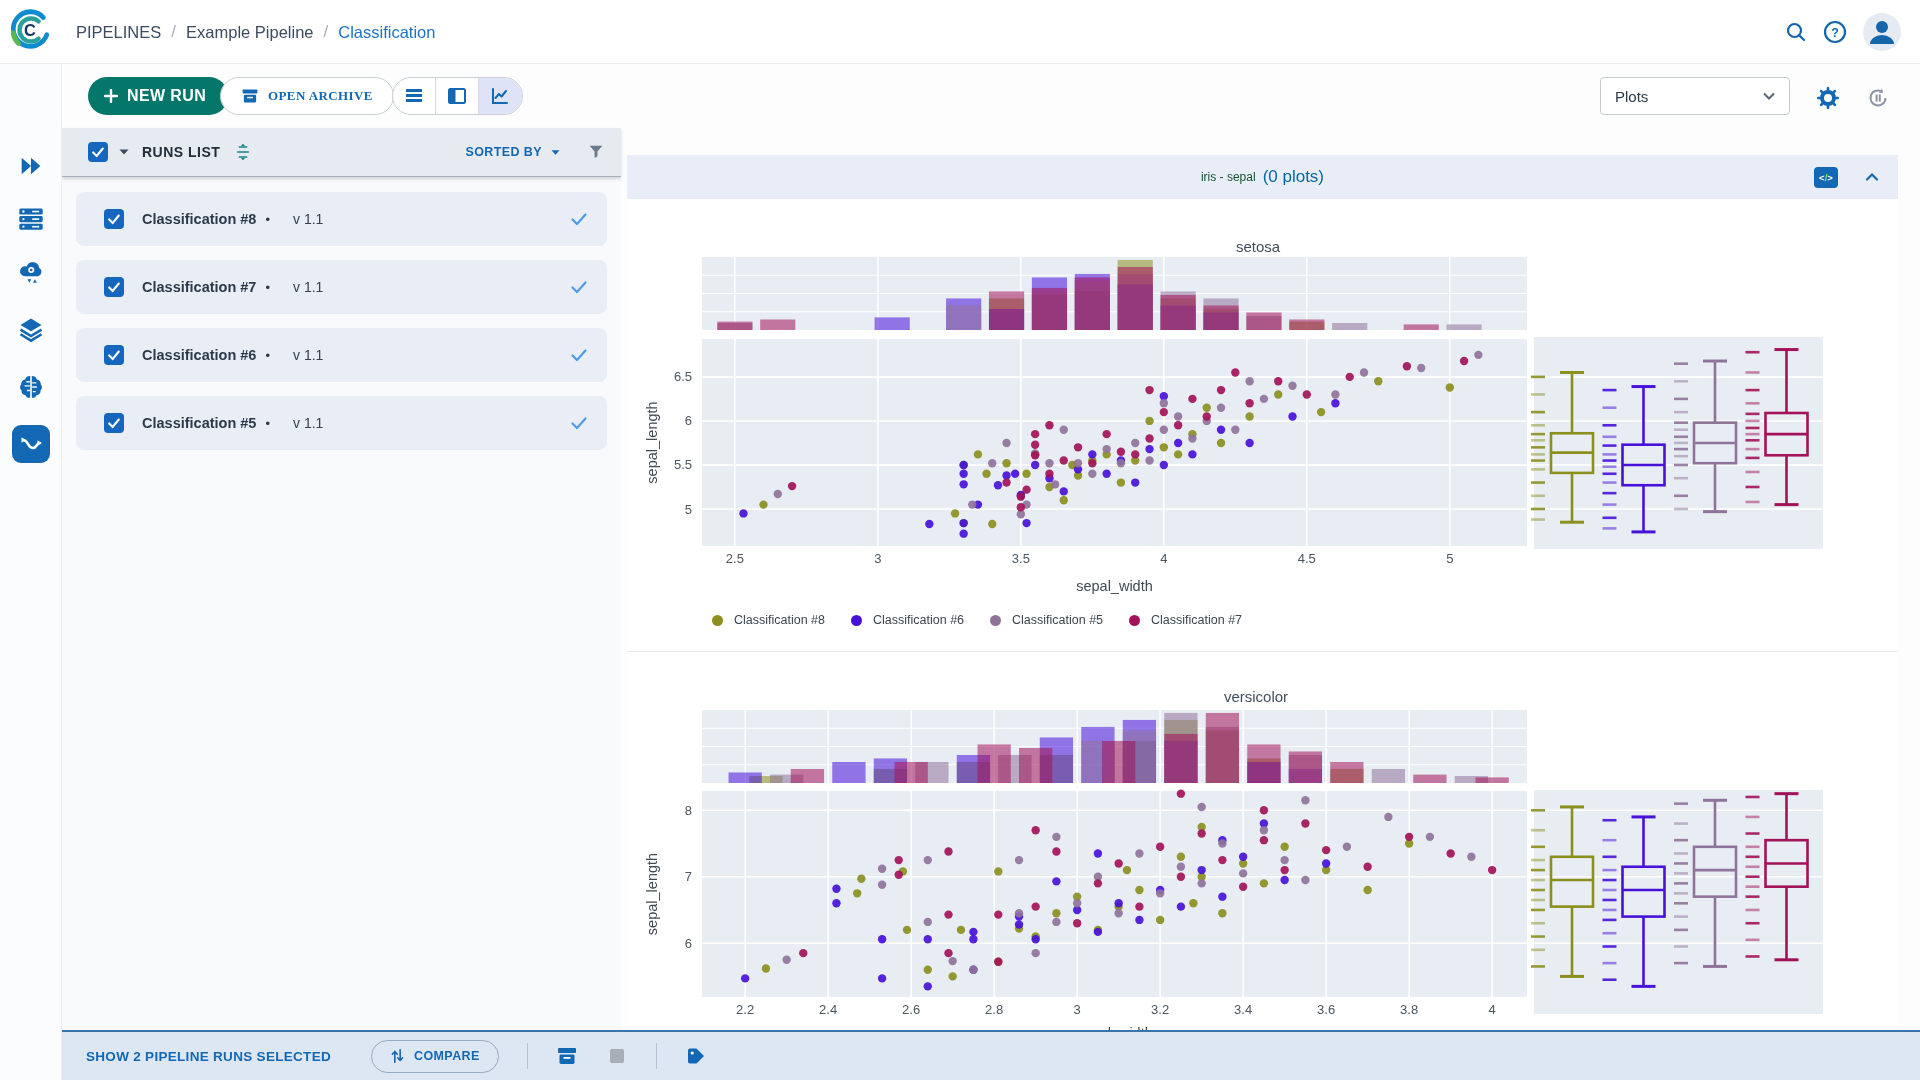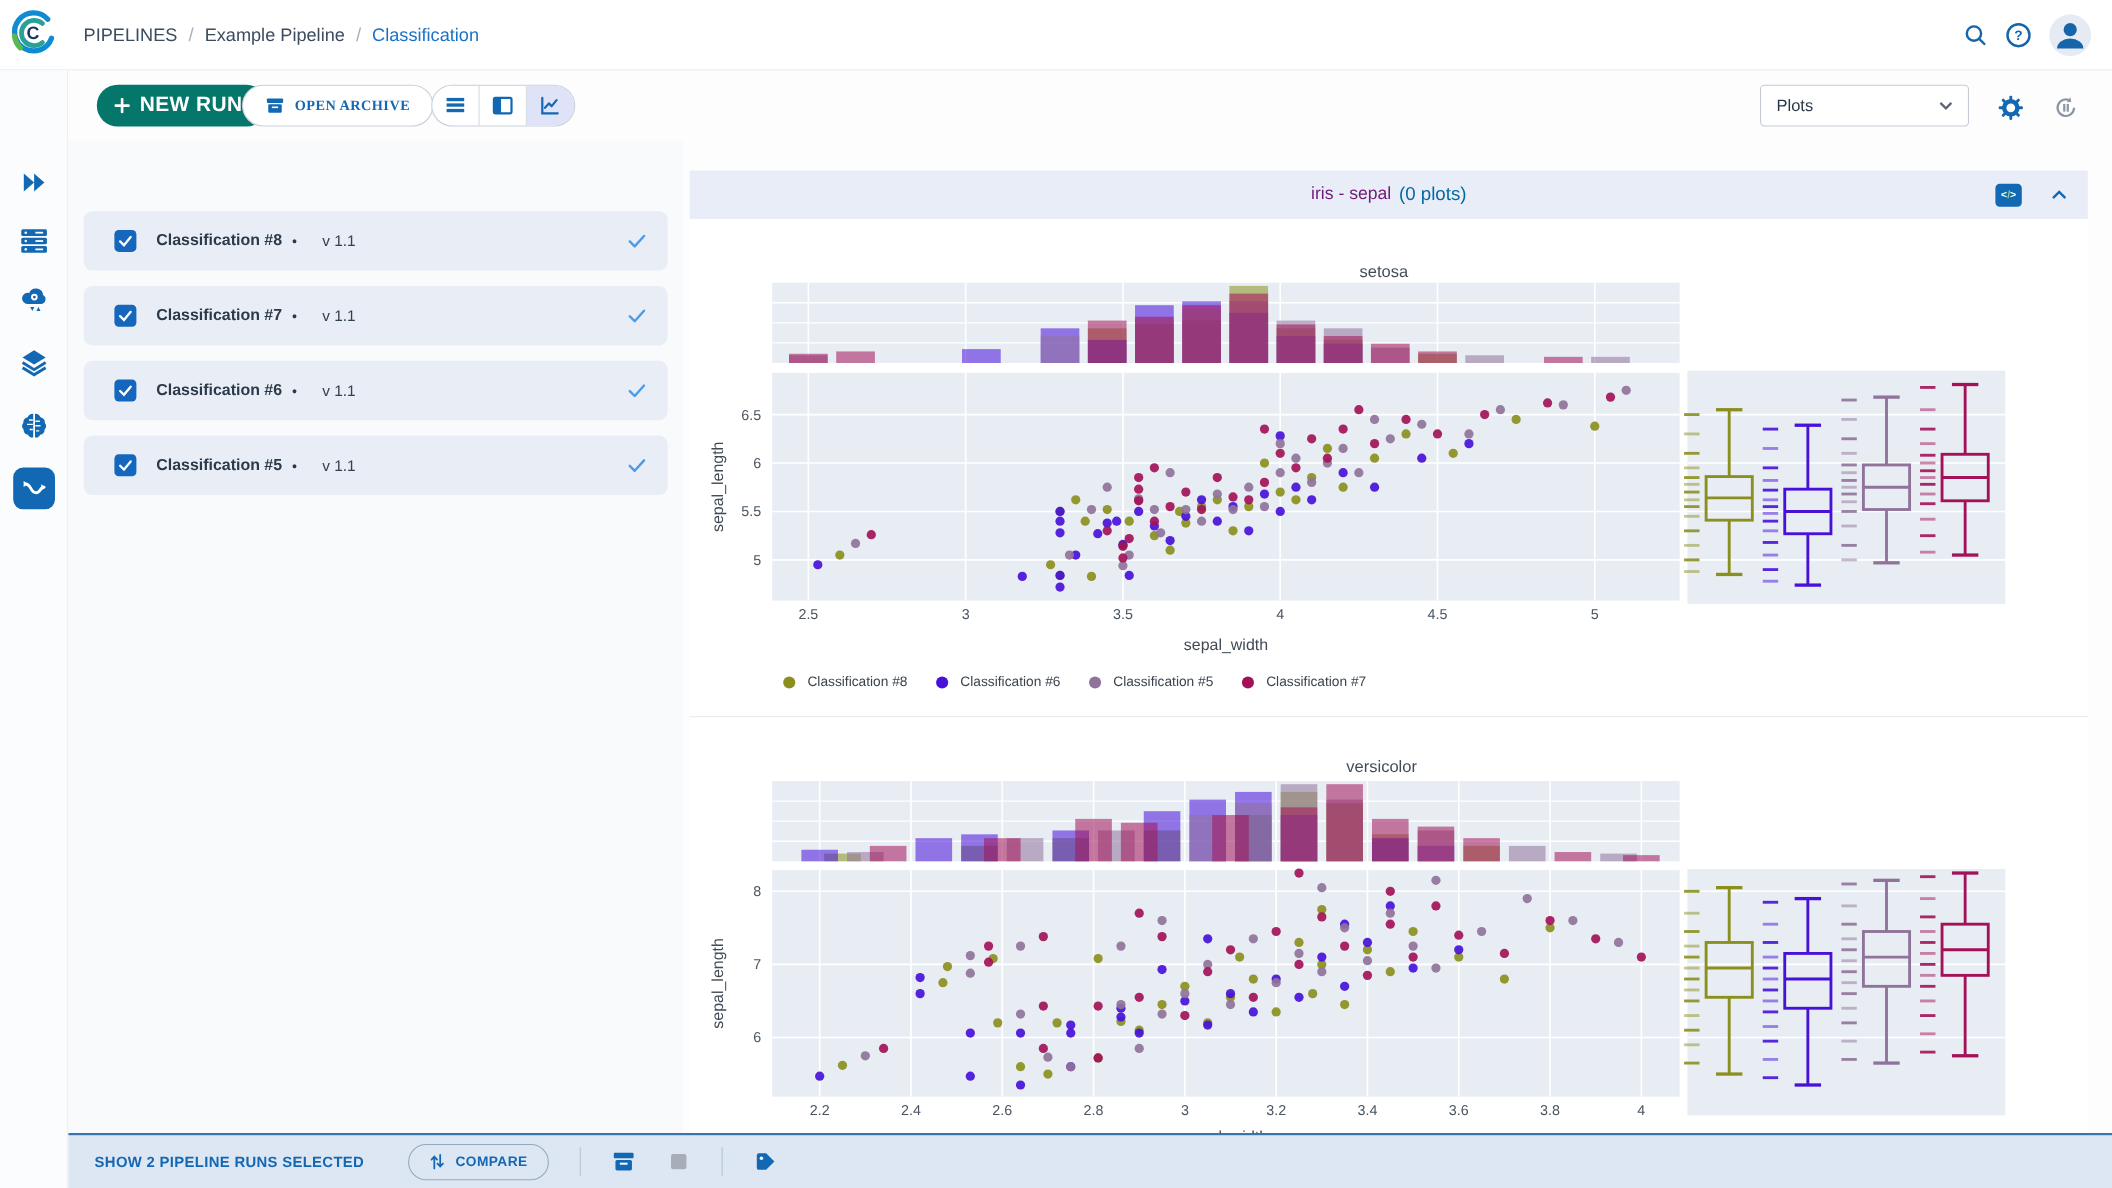--- a/index.html
+++ b/index.html
@@ -11,21 +11,21 @@
   .breadcrumb{position:absolute;left:76px;top:0;height:64px;display:flex;align-items:center;gap:10px;font-size:16.5px;color:#3c4b5d}
   .breadcrumb .sep{color:#a7b1bd;font-size:17px}
   .breadcrumb .active{color:#1b72c4}
   .top-icons{position:absolute;right:18px;top:0;height:64px;display:flex;align-items:center;gap:14px}
   
   .sidebar{position:absolute;left:0;top:64px;width:62px;height:1016px;background:#fbfcfd;border-right:1px solid #ededf1;z-index:40}
   .side-ic{position:absolute;left:50%;transform:translateX(-50%);width:28px;height:28px;display:flex;align-items:center;justify-content:center}
   .side-sel{position:absolute;left:12px;width:38px;height:38px;background:#1268b2;border-radius:9px;display:flex;align-items:center;justify-content:center}
   
   .toolbar{position:absolute;left:62px;top:64px;width:1858px;height:64px;z-index:20}
-  .btn-green{position:absolute;left:26px;top:13px;height:38px;padding:0 22px 0 16px;background:#04766a;color:#fff;border:none;border-radius:19px;font-weight:bold;font-size:19px;letter-spacing:.4px;display:flex;align-items:center;gap:9px;font-family:inherit;cursor:pointer}
+  .btn-green{position:absolute;left:26px;top:13px;height:38px;padding:0 22px 0 16px;background:#04766a;color:#fff;border:none;border-radius:19px;font-weight:bold;font-size:16px;letter-spacing:.4px;display:flex;align-items:center;gap:9px;font-family:inherit;cursor:pointer}
   .btn-outline{position:absolute;left:158px;top:13px;height:38px;padding:0 20px;background:#fff;border:1px solid #c9d0d9;border-radius:19px;color:#1467b3;font-weight:bold;font-size:13px;letter-spacing:.4px;display:flex;align-items:center;gap:9px;font-family:Liberation Serif, serif;cursor:pointer}
   .view-group{position:absolute;left:330px;top:13px;height:38px;width:131px;border:1px solid #c9d0d9;border-radius:19px;background:#fff;display:flex;overflow:hidden}
   .view-cell{width:43.6px;height:100%;display:flex;align-items:center;justify-content:center;border-right:1px solid #d5dae1;cursor:pointer}
   .view-cell:last-child{border-right:none}
   .view-cell.sel{background:#dee3f8}
   .select-box{position:absolute;right:130px;top:13px;width:190px;height:38px;border:1px solid #c3cad3;border-radius:4px;background:#fff;display:flex;align-items:center;justify-content:space-between;padding:0 14px;font-size:15px;color:#2c3846;cursor:pointer}
   .tool-ic{position:absolute;top:22px;width:24px;height:24px;cursor:pointer}
   
   .runs-panel{position:absolute;left:62px;top:128px;width:559px;height:904px;background:#f8fafc;z-index:15}
   .runs-header{position:absolute;left:0;top:0;width:559px;height:49px;background:#e6eaf1;border-bottom:1px solid #aab1bb;box-shadow:0 2px 3px rgba(40,50,60,.18);display:flex;align-items:center;padding:0 16px 0 26px}
@@ -33,21 +33,21 @@
   .sorted{margin-left:auto;display:flex;align-items:center;gap:8px;color:#1467b3;font-weight:bold;font-size:12.5px;letter-spacing:.4px;cursor:pointer}
   .runs-list{position:absolute;left:0;top:49px;width:559px;bottom:0;overflow:hidden;padding:15px 14px 0 14px}
   .run-row{position:relative;height:54px;background:#e9eef6;border-radius:8px;margin-bottom:14px;display:flex;align-items:center;padding:0 18px 0 28px;cursor:pointer}
   .cb{width:20px;height:20px;background:#1467bd;border-radius:4px;display:flex;align-items:center;justify-content:center;flex:0 0 auto;cursor:pointer}
   .run-name{margin-left:18px;font-weight:bold;font-size:14.5px;color:#2b3a4a}
   .run-dot{margin-left:9px;color:#2b3a4a;font-size:13px}
   .run-version{margin-left:23px;font-size:14px;color:#33414f}
   .run-check{margin-left:auto;width:20px;height:20px}
   
   .card-header{position:absolute;left:627px;top:155px;width:1271px;height:44px;background:#e9edf8;z-index:5;display:flex;align-items:center;justify-content:center}
-  .card-title{font-size:16px;color:#701a75}
+  .card-title{font-size:12px;color:#14532d}
   .card-count{font-size:17px;color:#0369a1;margin-left:7px}
   .card-hdr-icons{position:absolute;right:16px;top:0;height:44px;display:flex;align-items:center;gap:24px}
   .code-badge{width:24px;height:21px;background:#1268b2;border-radius:4px;display:flex;align-items:center;justify-content:center;font-size:9.5px;font-weight:bold;color:#fff;cursor:pointer}
   .code-badge .g{color:#7ee081}
   .card-body{position:absolute;left:627px;top:199px;width:1271px;height:833px;background:#fff;z-index:1}
   .block-divider{position:absolute;left:627px;top:651px;width:1271px;height:1px;background:#e7eaf0;z-index:2}
   #charts-svg{position:absolute;left:0;top:0;width:1920px;height:1080px;z-index:3;pointer-events:none}
   #charts-svg text{font-family:"Liberation Sans",sans-serif}
   .legend-row{position:absolute;left:712px;top:613px;display:flex;gap:26px;z-index:4}
   .legend-item{display:flex;align-items:center;gap:11px;cursor:pointer}
@@ -804,20 +804,45 @@
       </svg>
     <svg class="tool-ic" style="right:30px" viewBox="0 0 24 24">
         <path d="M19.5 12 a7.5 7.5 0 1 1 -3.2-6.2" fill="none" stroke="#8b95a1" stroke-width="2"></path>
         <path d="M16 2.5 l1 4 -4 .5 z" fill="#8b95a1"></path>
         <rect x="9.6" y="8.5" width="2" height="7" fill="#8b95a1"></rect>
         <rect x="12.8" y="8.5" width="2" height="7" fill="#8b95a1"></rect>
       </svg>
   </div>
 
   <div class="runs-panel">
+    <div class="runs-header">
+      <span class="cb">
+          <svg width="14" height="14" viewBox="0 0 16 16">
+            <path d="M2.5 8.5 L6.5 12.5 L13.5 4" fill="none" stroke="#fff" stroke-width="2.4" stroke-linecap="round"></path>
+          </svg>
+        </span>
+      <svg width="12" height="8" viewBox="0 0 12 8" style="margin-left:10px">
+          <path d="M1.5 1.5 L6 6.5 L10.5 1.5 z" fill="#3c4b5d"></path>
+        </svg>
+      <span class="runs-title">RUNS LIST</span>
+      <svg width="18" height="18" viewBox="0 0 20 20" style="margin-left:14px">
+          <path d="M6 4.5 h8 M4 10 h12 M6 15.5 h8" stroke="#0f868b" stroke-width="1.8" stroke-linecap="round"></path>
+          <path d="M10 0.8 l2.3 2.6 h-4.6 z" fill="#0f868b"></path>
+          <path d="M10 19.2 l-2.3-2.6 h4.6 z" fill="#0f868b"></path>
+        </svg>
+      <span class="sorted">
+        <span>SORTED BY</span>
+        <svg width="11" height="7" viewBox="0 0 12 8">
+            <path d="M1.5 1.5 L6 6.5 L10.5 1.5 z" fill="#1467b3"></path>
+          </svg>
+      </span>
+      <svg width="18" height="18" viewBox="0 0 20 20" style="margin-left:26px;cursor:pointer">
+          <path d="M3 3 h14 l-5.4 6.4 v5.2 l-3.2 2 v-7.2 z" fill="#6b7a8c"></path>
+        </svg>
+    </div>
     <div class="runs-list" id="runs-list">
   <div class="run-row">
     <span class="cb">
             <svg width="14" height="14" viewBox="0 0 16 16">
               <path d="M2.5 8.5 L6.5 12.5 L13.5 4" fill="none" stroke="#fff" stroke-width="2.4" stroke-linecap="round"></path>
             </svg>
           </span>
     <span class="run-name">Classification #8</span>
     <span class="run-dot">•</span>
     <span class="run-version">v 1.1</span>

